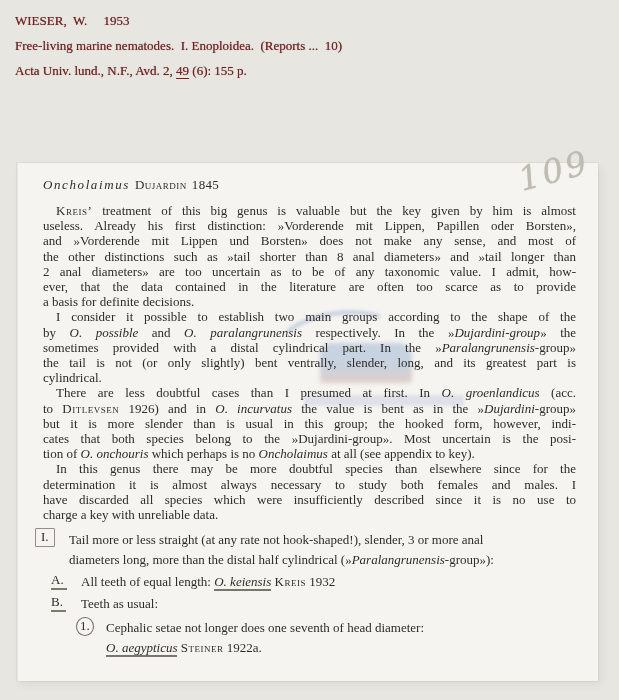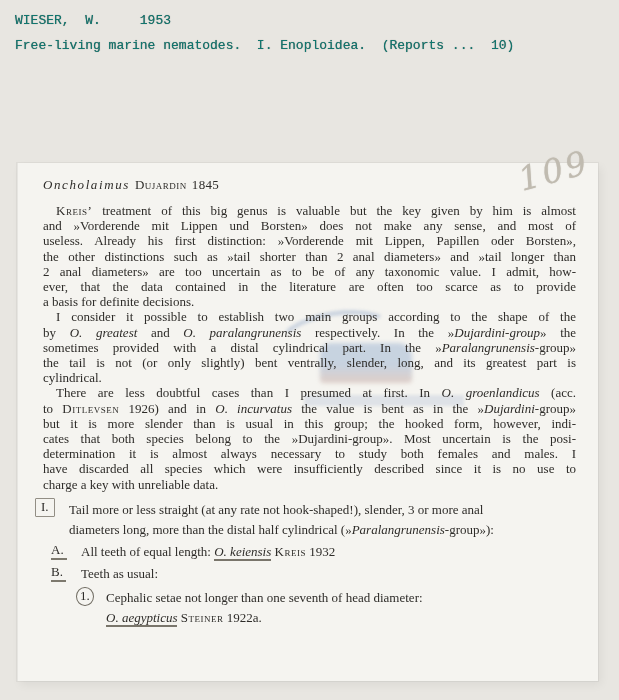--- a/index.html
+++ b/index.html
@@ -4,22 +4,22 @@
 <style>
   html,body{margin:0;padding:0;}
   body{
     width:619px;height:700px;position:relative;overflow:hidden;
     background:#e8e6e1;
     font-family:"Liberation Serif", serif;
   }
   
   .citation{
     position:absolute;left:15px;top:8px;
-    font-family:Liberation Mono, monospace;
-    font-size:13px;line-height:25px;color:#0f766e;
+    font-family:Liberation Serif, serif;
+    font-size:13px;line-height:25px;color:#7f1d1d;
     text-shadow:0 0 0.7px rgba(77,76,74,0.85);
   }
   .cit-line{white-space:pre;}
   .vol-underline{text-decoration:underline;text-underline-offset:3px;}
   
   .scan-page{
     position:absolute;left:17px;top:163px;width:580px;height:518px;
     background:#f5f4f0;
     border-left:1px solid rgba(0,0,0,0.06);
     box-shadow:0 0 0 1px rgba(0,0,0,0.045), 3px 4px 9px rgba(0,0,0,0.055);
@@ -91,59 +91,62 @@
     position:absolute;left:46px;top:82px;width:160px;height:11px;
     background:rgba(95,125,180,0.15);filter:blur(1.4px);
   }
 </style>
 </head>
 <body>
 
 <div class="citation">
   <div class="cit-line">WIESER,  W.     1953</div>
   <div class="cit-line">Free-living marine nematodes.  I. Enoploidea.  (Reports ...  10)</div>
+  <div class="cit-line"><span>Acta Univ. lund., N.F., Avd. 2, </span><span class="vol-underline">49</span><span> (6): 155 p.</span></div>
 </div>
 
 <div class="scan-page">
   <div class="pencil-number">109</div>
 
   <div class="stamp">
     <div class="stamp-arc"></div>
     <div class="stamp-ship"></div>
     <div class="stamp-row"></div>
   </div>
 
   <div class="page-inner">
     <div class="heading">
       <span class="s-i hsp">Oncholaimus</span><span class="s-sc hsp">Dujardin</span><span>1845</span>
     </div>
     <div class="body-text" id="paragraphs">
         <div class="para">
           <div class="line indent"><span class="s-sc">Kreis’</span><span> treatment of this big genus is valuable but the key given by him is almost</span></div>
+          <div class="line"><span>useless. Already his first distinction: »Vorderende mit Lippen, Papillen oder Borsten»,</span></div>
           <div class="line"><span>and »Vorderende mit Lippen und Borsten» does not make any sense, and most of</span></div>
-          <div class="line"><span>useless. Already his first distinction: »Vorderende mit Lippen, Papillen oder Borsten»,</span></div>
-          <div class="line"><span>the other distinctions such as »tail shorter than 2 anal diameters» and »tail longer than</span></div>
+          <div class="line"><span>the other distinctions such as »tail shorter than 8 anal diameters» and »tail longer than</span></div>
           <div class="line"><span>2 anal diameters» are too uncertain as to be of any taxonomic value. I admit, how-</span></div>
           <div class="line"><span>ever, that the data contained in the literature are often too scarce as to provide</span></div>
           <div class="line last"><span>a basis for definite decisions.</span></div>
         </div>
         <div class="para">
           <div class="line indent"><span>I consider it possible to establish two main groups according to the shape of the</span></div>
-          <div class="line"><span>by </span><span class="s-i">O. greatest</span><span> and </span><span class="s-i">O. paralangrunensis</span><span> respectively. In the »</span><span class="s-i">Dujardini-group</span><span>» the</span></div>
+          <div class="line"><span>by </span><span class="s-i">O. possible</span><span> and </span><span class="s-i">O. paralangrunensis</span><span> respectively. In the »</span><span class="s-i">Dujardini-group</span><span>» the</span></div>
           <div class="line"><span>sometimes provided with a distal cylindrical part. In the »</span><span class="s-i">Paralangrunensis</span><span>-group»</span></div>
           <div class="line"><span>the tail is not (or only slightly) bent ventrally, slender, long, and its greatest part is</span></div>
           <div class="line last"><span>cylindrical.</span></div>
         </div>
         <div class="para">
           <div class="line indent"><span>There are less doubtful cases than I presumed at first. In </span><span class="s-i">O. groenlandicus</span><span> (acc.</span></div>
           <div class="line"><span>to </span><span class="s-sc">Ditlevsen</span><span> 1926) and in </span><span class="s-i">O. incurvatus</span><span> the value is bent as in the »</span><span class="s-i">Dujardini</span><span>-group»</span></div>
           <div class="line"><span>but it is more slender than is usual in this group; the hooked form, however, indi-</span></div>
           <div class="line"><span>cates that both species belong to the »Dujardini-group». Most uncertain is the posi-</span></div>
+          <div class="line last"><span>tion of </span><span class="s-i">O. onchouris</span><span> which perhaps is no </span><span class="s-i">Oncholaimus</span><span> at all (see appendix to key).</span></div>
         </div>
         <div class="para">
+          <div class="line indent"><span>In this genus there may be more doubtful species than elsewhere since for the</span></div>
           <div class="line"><span>determination it is almost always necessary to study both females and males. I</span></div>
           <div class="line"><span>have discarded all species which were insufficiently described since it is no use to</span></div>
           <div class="line last"><span>charge a key with unreliable data.</span></div>
         </div>
       </div>
     <div class="key-section" id="key-section">
         <div class="key-item ki-boxed">
           <span class="marker">I.</span>
           <div class="key-content">
             <div class="kline"><span>Tail more or less straight (at any rate not hook-shaped!), slender, 3 or more anal</span></div>
@@ -158,19 +161,19 @@
         </div>
         <div class="key-item ki-underlined">
           <span class="marker">B.</span>
           <div class="key-content">
             <div class="kline"><span>Teeth as usual:</span></div>
           </div>
         </div>
         <div class="key-item ki-circled">
           <span class="marker">1.</span>
           <div class="key-content">
-            <div class="kline"><span>Cephalic setae not longer than one seventh of head diameter:</span></div>
+            <div class="kline"><span>Cephalic setae not longer does one seventh of head diameter:</span></div>
             <div class="kline"><span class="s-iu">O. aegypticus</span><span> </span><span class="s-sc">Steiner</span><span> 1922a.</span></div>
           </div>
         </div>
       </div>
   </div>
 </div>
 
 </body></html>

